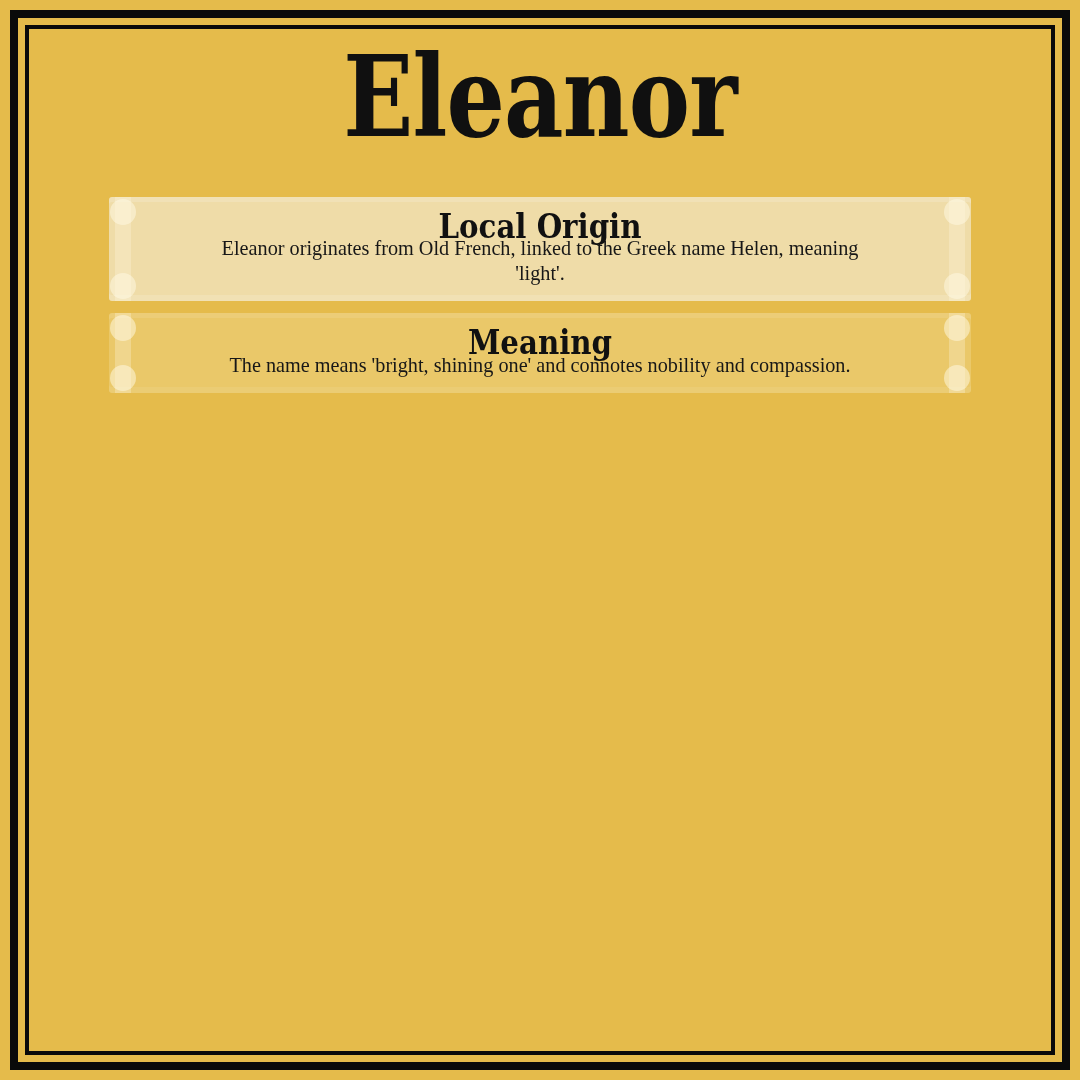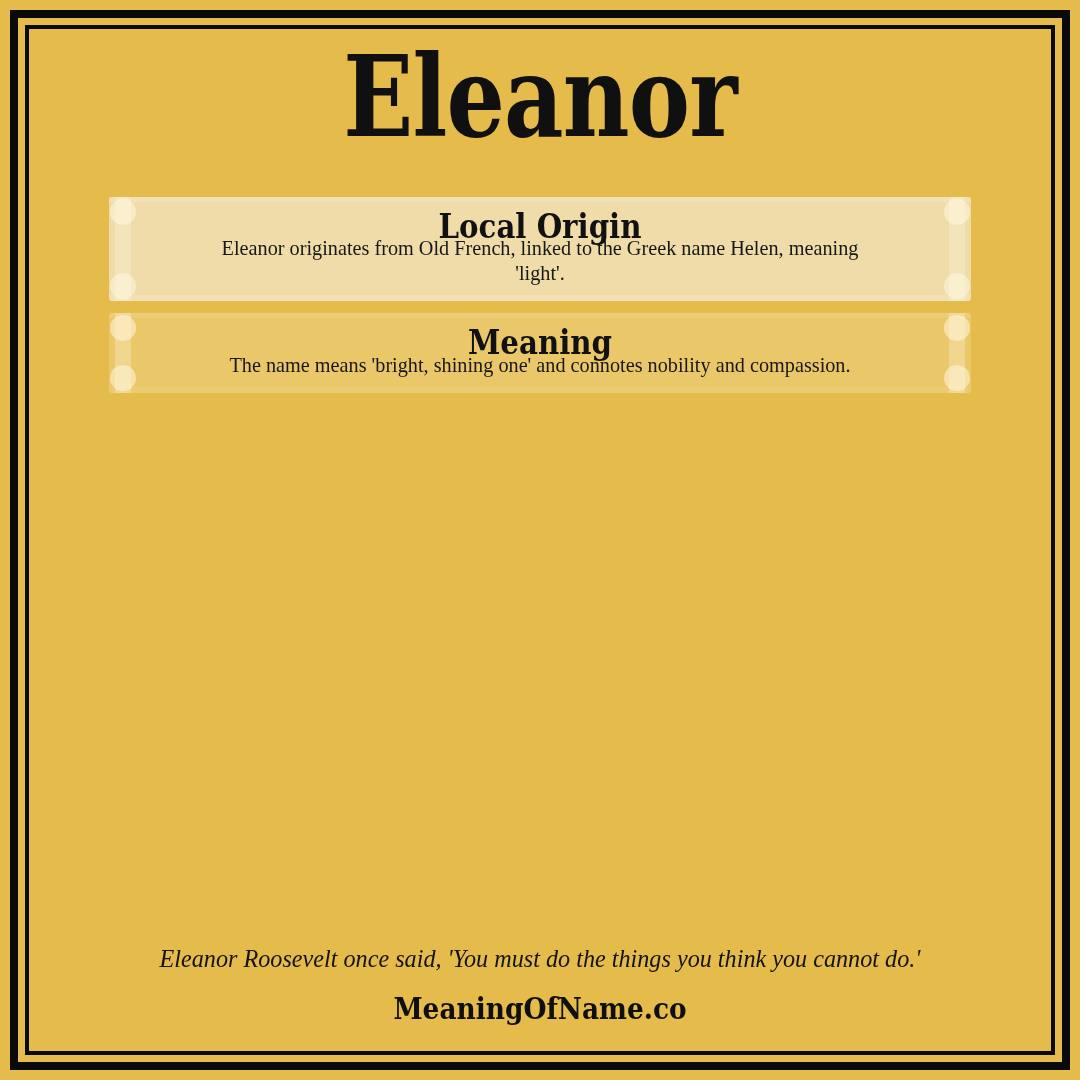--- a/index.html
+++ b/index.html
@@ -213,19 +213,15 @@
           <div class="edge right"></div>
           <div class="knob k-tl"></div>
           <div class="knob k-bl"></div>
           <div class="knob k-tr"></div>
           <div class="knob k-br"></div>
           <h2 class="card-title">Meaning</h2>
           <p class="card-body">The name means 'bright, shining one' and connotes nobility and compassion.</p>
         </div>
       </div>
 
-    <div class="footer">
-      <p class="quote">Eleanor Roosevelt once said, 'You must do the things you think you cannot do.'</p>
-      <p class="brand">MeaningOfName.co</p>
-    </div>
 
   </div>
 </div>
 
 </body></html>

